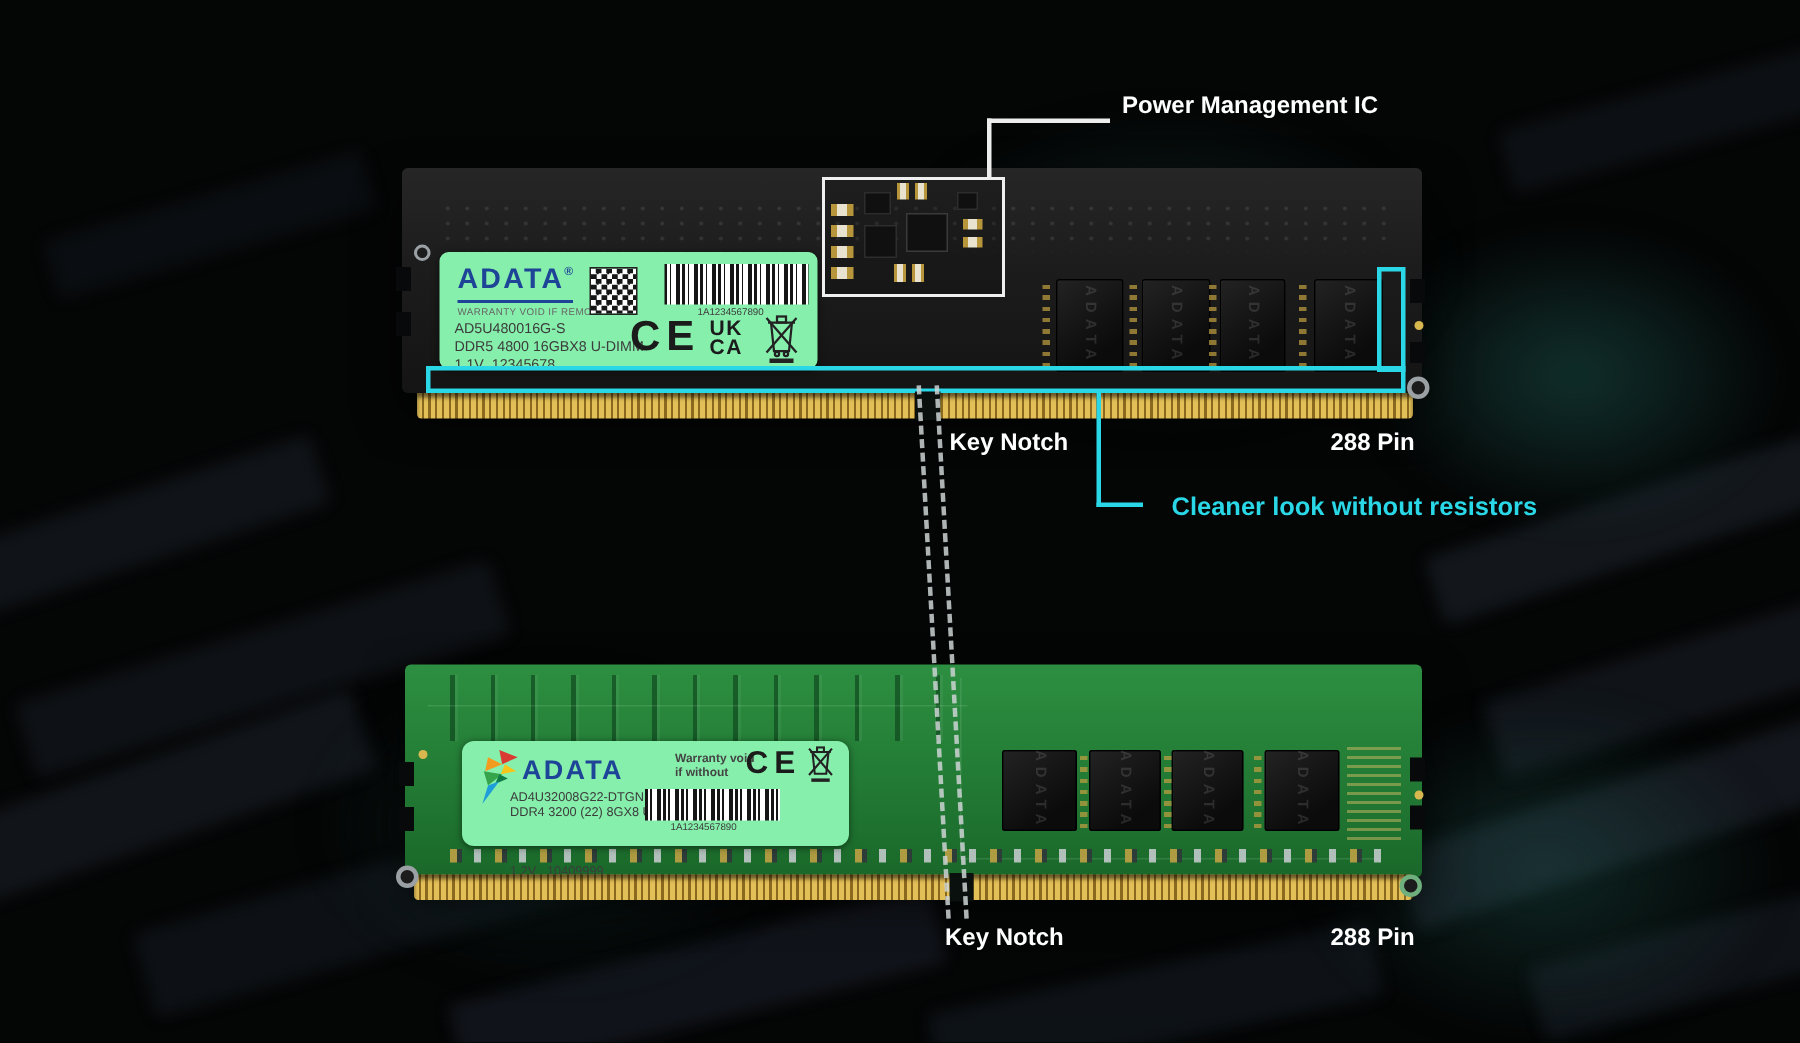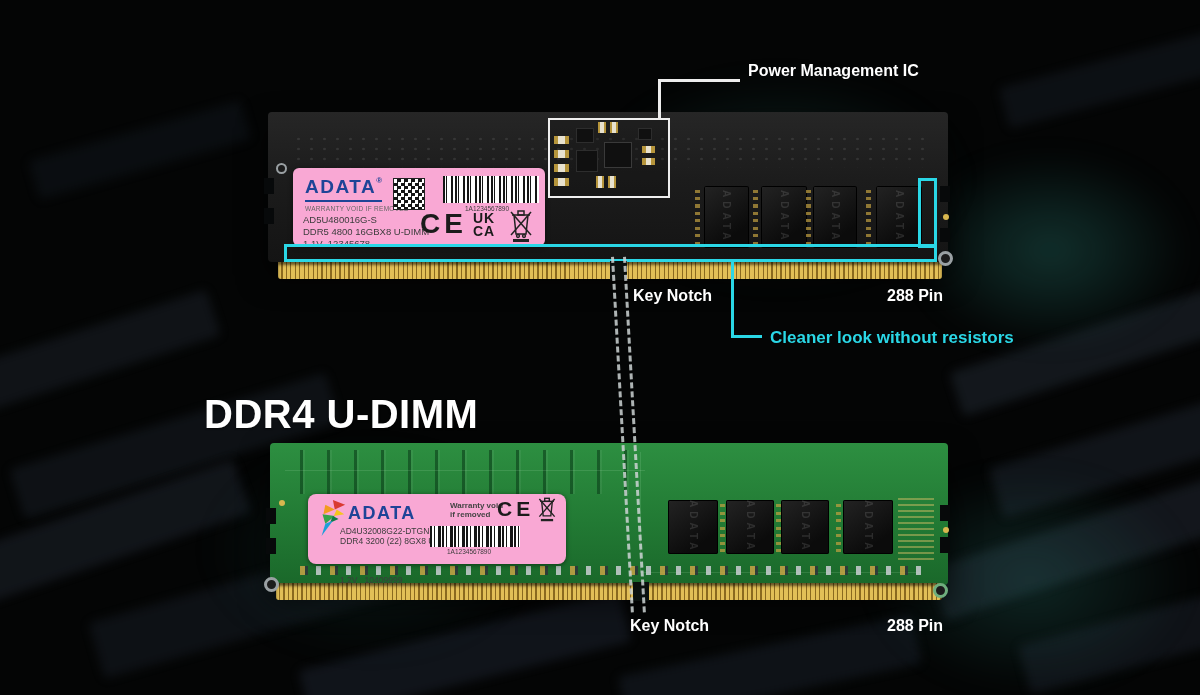--- a/index.html
+++ b/index.html
@@ -2,33 +2,33 @@
 <html><head>
 <meta charset="utf-8">
 <style>
   html,body{margin:0;padding:0;background:#030404;}
   .stage{position:relative;width:1200px;height:695px;overflow:hidden;background:#040505;font-family:"Liberation Sans",sans-serif;}
   .abs{position:absolute;}
   .bgshape{position:absolute;filter:blur(5px);opacity:.8;border-radius:5px;z-index:0;}
   .glow{position:absolute;border-radius:50%;filter:blur(14px);z-index:0;}
   .heading{position:absolute;color:#fff;font-weight:700;font-size:40px;letter-spacing:0.5px;z-index:6;text-shadow:0 1px 2px rgba(0,0,0,.6);}
   .annot{position:absolute;color:#fff;font-weight:700;font-size:16px;z-index:6;text-align:center;}
-  .annot.cyan{color:#2ad7e6;font-size:17px;}
+  .annot.cyan{color:#2ad7e6;font-size:17px;margin-left:11px;}
   .line{position:absolute;background:#ededed;z-index:5;}
   .line.cyan{background:#2ad7e6;}
   .dash{position:absolute;width:0;border-left:3px dashed rgba(205,212,212,.85);transform:rotate(-3.2deg);transform-origin:top left;z-index:5;}
   .pcb5{position:absolute;background:linear-gradient(180deg,#262626 0%,#1c1c1c 45%,#141414 100%);border-radius:4px;box-shadow:0 14px 30px rgba(0,0,0,.7);z-index:2;}
   .pcb4{position:absolute;background:linear-gradient(180deg,#2d8f41 0%,#227a34 55%,#1a682a 100%);border-radius:4px;box-shadow:0 14px 30px rgba(0,0,0,.7);z-index:2;}
   .pins{position:absolute;height:17px;background:repeating-linear-gradient(90deg,#e2bf57 0 3px,#8a691f 3px 4.5px);border-radius:0 0 3px 3px;box-shadow:inset 0 3px 3px rgba(0,0,0,.55);z-index:3;}
   .notchgap{position:absolute;background:#0a100e;z-index:4;}
   .chip{position:absolute;background:linear-gradient(145deg,#232323 0%,#0b0b0b 75%);border-radius:2px;box-shadow:inset 0 0 0 1px #000,inset 1px 1px 1px rgba(255,255,255,.07);display:flex;align-items:center;justify-content:center;z-index:3;}
   .chip-mark{writing-mode:vertical-rl;font-size:10px;letter-spacing:4px;color:rgba(255,255,255,.12);font-weight:700;}
   .padcol{position:absolute;width:5px;background:repeating-linear-gradient(0deg,#c2a040 0 3px,transparent 3px 7.5px);opacity:.7;z-index:3;}
   .hl{position:absolute;border:3px solid #2ad7e6;box-sizing:border-box;z-index:4;}
-  .label{position:absolute;background:#f9a8d4;border-radius:6px;box-shadow:0 1px 5px rgba(0,0,0,.5);z-index:3;}
+  .label{position:absolute;background:#86efac;border-radius:6px;box-shadow:0 1px 5px rgba(0,0,0,.5);z-index:3;}
   .brandrow{position:absolute;border-bottom:2px solid #1e4497;padding-bottom:2px;white-space:nowrap;}
   .brand{color:#1e4497;font-weight:700;letter-spacing:1.5px;}
   .reg{font-size:8px;vertical-align:top;color:#1e4497;font-weight:700;}
   .qr{position:absolute;background-image:repeating-conic-gradient(#161616 0% 25%,#fff 0% 50%);background-size:7px 7px;border:1px solid #222;}
   .barcode{position:absolute;background:repeating-linear-gradient(90deg,#151515 0 2px,#fff 2px 3.5px,#151515 3.5px 4.5px,#fff 4.5px 8px,#151515 8px 10.5px,#fff 10.5px 12px);}
   .smalltxt{position:absolute;color:#3c3c3c;}
   .ce{position:absolute;font-weight:700;color:#1b1b1b;letter-spacing:4px;}
   .ukca{position:absolute;font-weight:700;color:#1b1b1b;font-size:14px;line-height:13px;letter-spacing:1px;}
   .ring{position:absolute;border-radius:50%;border:3px solid #9aa0a3;background:#1c1c1c;z-index:4;}
   .golddot{position:absolute;border-radius:50%;background:#d8b74f;z-index:4;}
@@ -157,21 +157,20 @@
   <div class="dash" style="left:611px;top:257px;height:356px;"></div>
   <div class="dash" style="left:623px;top:257px;height:356px;"></div>
 
   <div class="annot" style="left:633px;top:287px;">Key Notch</div>
   <div class="annot" style="left:887px;top:287px;">288 Pin</div>
 
   <div class="line cyan" style="left:731px;top:262px;width:3px;height:76px;"></div>
   <div class="line cyan" style="left:731px;top:335px;width:31px;height:3px;"></div>
   <div class="annot cyan" style="left:770px;top:328px;">Cleaner look without resistors</div>
 
-  <div class="heading" style="left:204px;top:392px;">DDR4 U-DIMM</div>
 
   <div class="pcb4" style="left:270px;top:443px;width:678px;height:142px;"></div>
   <div class="slots4" style="left:300px;top:450px;width:350px;height:44px;"></div>
   <div class="traceline" style="left:285px;top:470px;width:360px;height:1px;"></div>
   <div class="traceline" style="left:640px;top:452px;width:1px;height:120px;"></div>
   <div class="traceline" style="left:640px;top:572px;width:280px;height:1px;"></div>
   <div class="traces4" style="left:898px;top:498px;width:36px;height:62px;"></div>
   <div class="edgecut" style="left:266px;top:508px;width:10px;height:16px;"></div>
   <div class="edgecut" style="left:266px;top:538px;width:10px;height:16px;"></div>
   <div class="edgecut" style="left:940px;top:505px;width:10px;height:16px;"></div>
@@ -211,21 +210,21 @@
       </svg>
     </div>
     <div class="brand" style="position:absolute;left:40px;top:9px;font-size:18px;">ADATA</div>
     <div class="smalltxt" style="left:32px;top:32px;font-size:8.5px;">AD4U32008G22-DTGN</div>
     <div class="smalltxt" style="left:32px;top:42px;font-size:8.5px;">DDR4 3200 (22) 8GX8 U-DIMM</div>
     <div class="smalltxt" style="left:32px;top:53px;font-size:8.5px;margin-top:28px;">
       <span>1.2V</span>&nbsp;&nbsp;&nbsp;<span>10409999</span>
     </div>
     <div class="smalltxt" style="left:142px;top:7px;font-size:8px;font-weight:700;color:#444;line-height:9px;">
       <div>Warranty void</div>
-      <div>if removed</div>
+      <div>if without</div>
     </div>
     <div class="ce" style="left:189px;top:3px;font-size:21px;">CE</div>
     <div class="abs" style="left:229px;top:2px;">
       <svg width="20" height="26" viewBox="0 0 24 34">
         <g stroke="#222" fill="none" stroke-width="1.8">
           <line x1="3" y1="7" x2="21" y2="7"></line>
           <rect x="9" y="3" width="6" height="4"></rect>
           <path d="M5 7 L7 26 L17 26 L19 7"></path>
           <line x1="2" y1="4" x2="22" y2="27"></line>
             <line x1="22" y1="4" x2="2" y2="27"></line>

